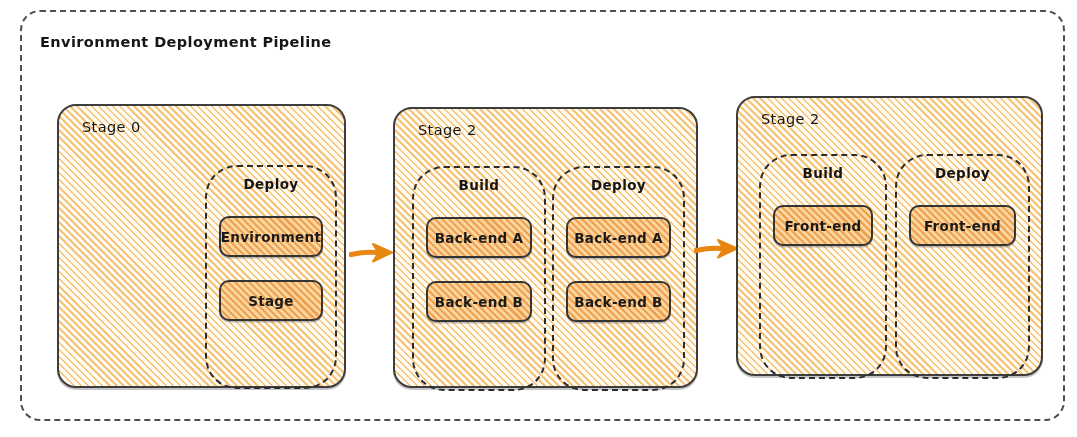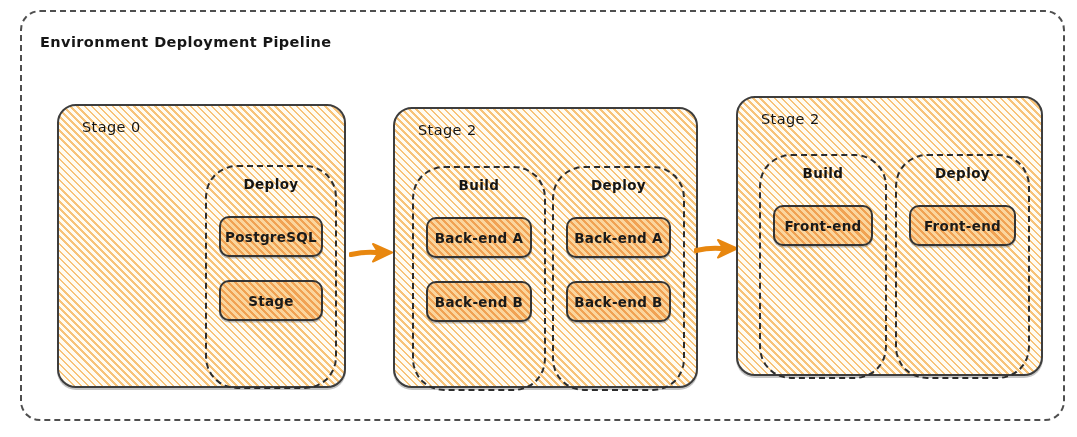--- a/index.html
+++ b/index.html
@@ -130,21 +130,21 @@
 
   <div class="outer-boundary"></div>
 
   <div class="diagram-title">Environment Deployment Pipeline</div>
 
   <div class="stage stage-0">
     <div class="stage-label">Stage 0</div>
     <div class="group group-deploy">
       <div class="group-label">Deploy</div>
       <div class="group-nodes">
-        <div class="node">PostgreSQL</div>
+        <div class="node">Environment</div>
         <div class="node">Stage</div>
       </div>
     </div>
   </div>
 
   <svg class="flow-arrow flow-arrow-1" viewBox="0 0 46 26">
     <path d="M2 14.5 Q 16 11.5 27 12.5" fill="none" stroke="#e8870f" stroke-width="5" stroke-linecap="round"></path>
     <path d="M24 4 L43 12.5 L24 21.5 L29.5 12.8 Z" fill="#e8870f" stroke="#e8870f" stroke-width="2" stroke-linejoin="round"></path>
   </svg>
 

